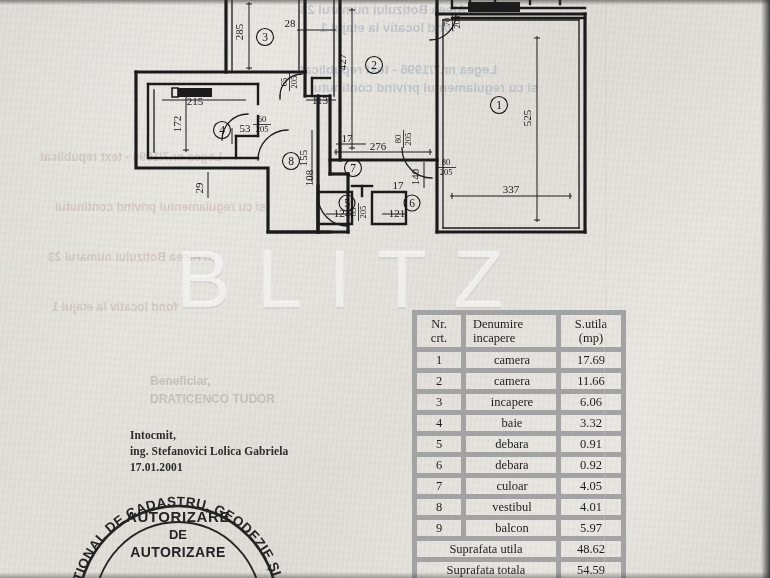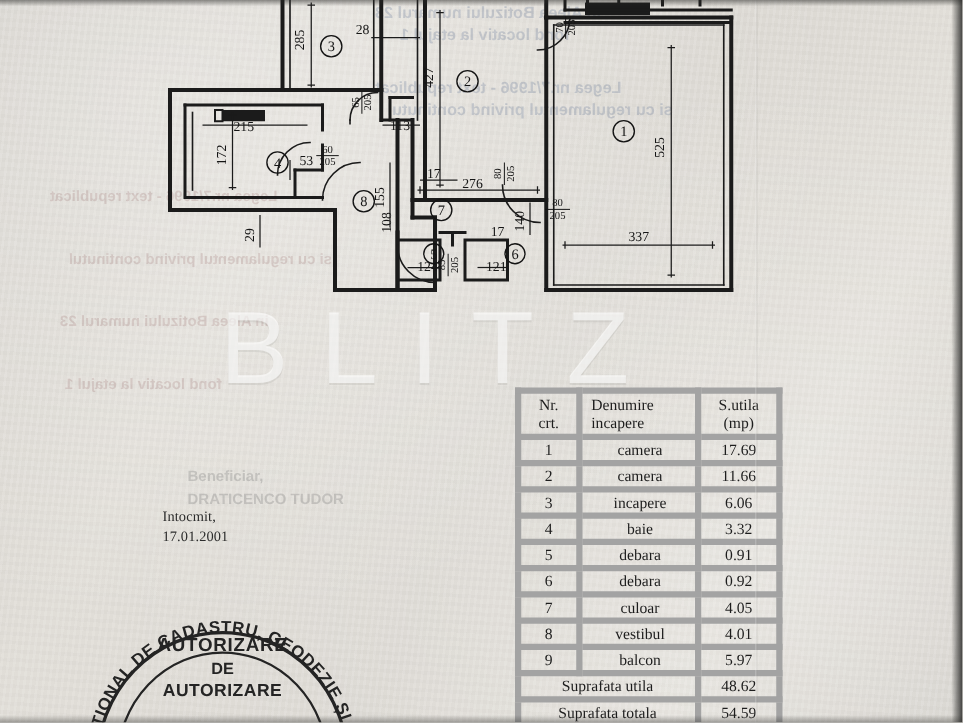--- a/index.html
+++ b/index.html
@@ -113,26 +113,27 @@
   .schedule thead .c-nr,
   .schedule thead .c-name,
   .schedule thead .c-area { text-align: center; }
   .schedule thead .c-name { text-align: left; padding-left: 7px; }
   .hdr-line2 { display: block; }
   .schedule .total-label { text-align: center; padding-left: 4px; }
   
   .author {
     position: absolute;
     left: 130px;
-    top: 407px;
+    top: 428px;
     font-family: "Liberation Serif", serif;
     font-size: 11.5px;
     color: #2c2c2c;
     line-height: 1.38;
     letter-spacing: .1px;
+    font-weight: bold;
   }
   
   .stamp {
     position: absolute;
     left: 66px;
     top: 484px;
     width: 224px;
     height: 128px;
   }
   .stamp svg { display: block; }
@@ -474,20 +475,21 @@
     </tbody>
   </table>
 
   <div class="stamp-ghost">
     <div>Beneficiar,</div>
     <div>DRATICENCO TUDOR</div>
   </div>
 
   <div class="author">
     <div>Intocmit,</div>
+    <div>ing. Stefanovici Lolica Gabriela</div>
     <div>17.01.2001</div>
   </div>
 
   <div class="stamp">
     <svg width="224" height="128" viewBox="0 0 224 128">
       <defs>
         <path id="arcpath" d="M 12,126 A 100,104 0 0 1 212,126" fill="none"></path>
       </defs>
       <ellipse cx="112" cy="126" rx="100" ry="104" fill="none" stroke="#242424" stroke-width="2.6"></ellipse>
       <ellipse cx="112" cy="126" rx="84" ry="88" fill="none" stroke="#242424" stroke-width="1.8"></ellipse>

